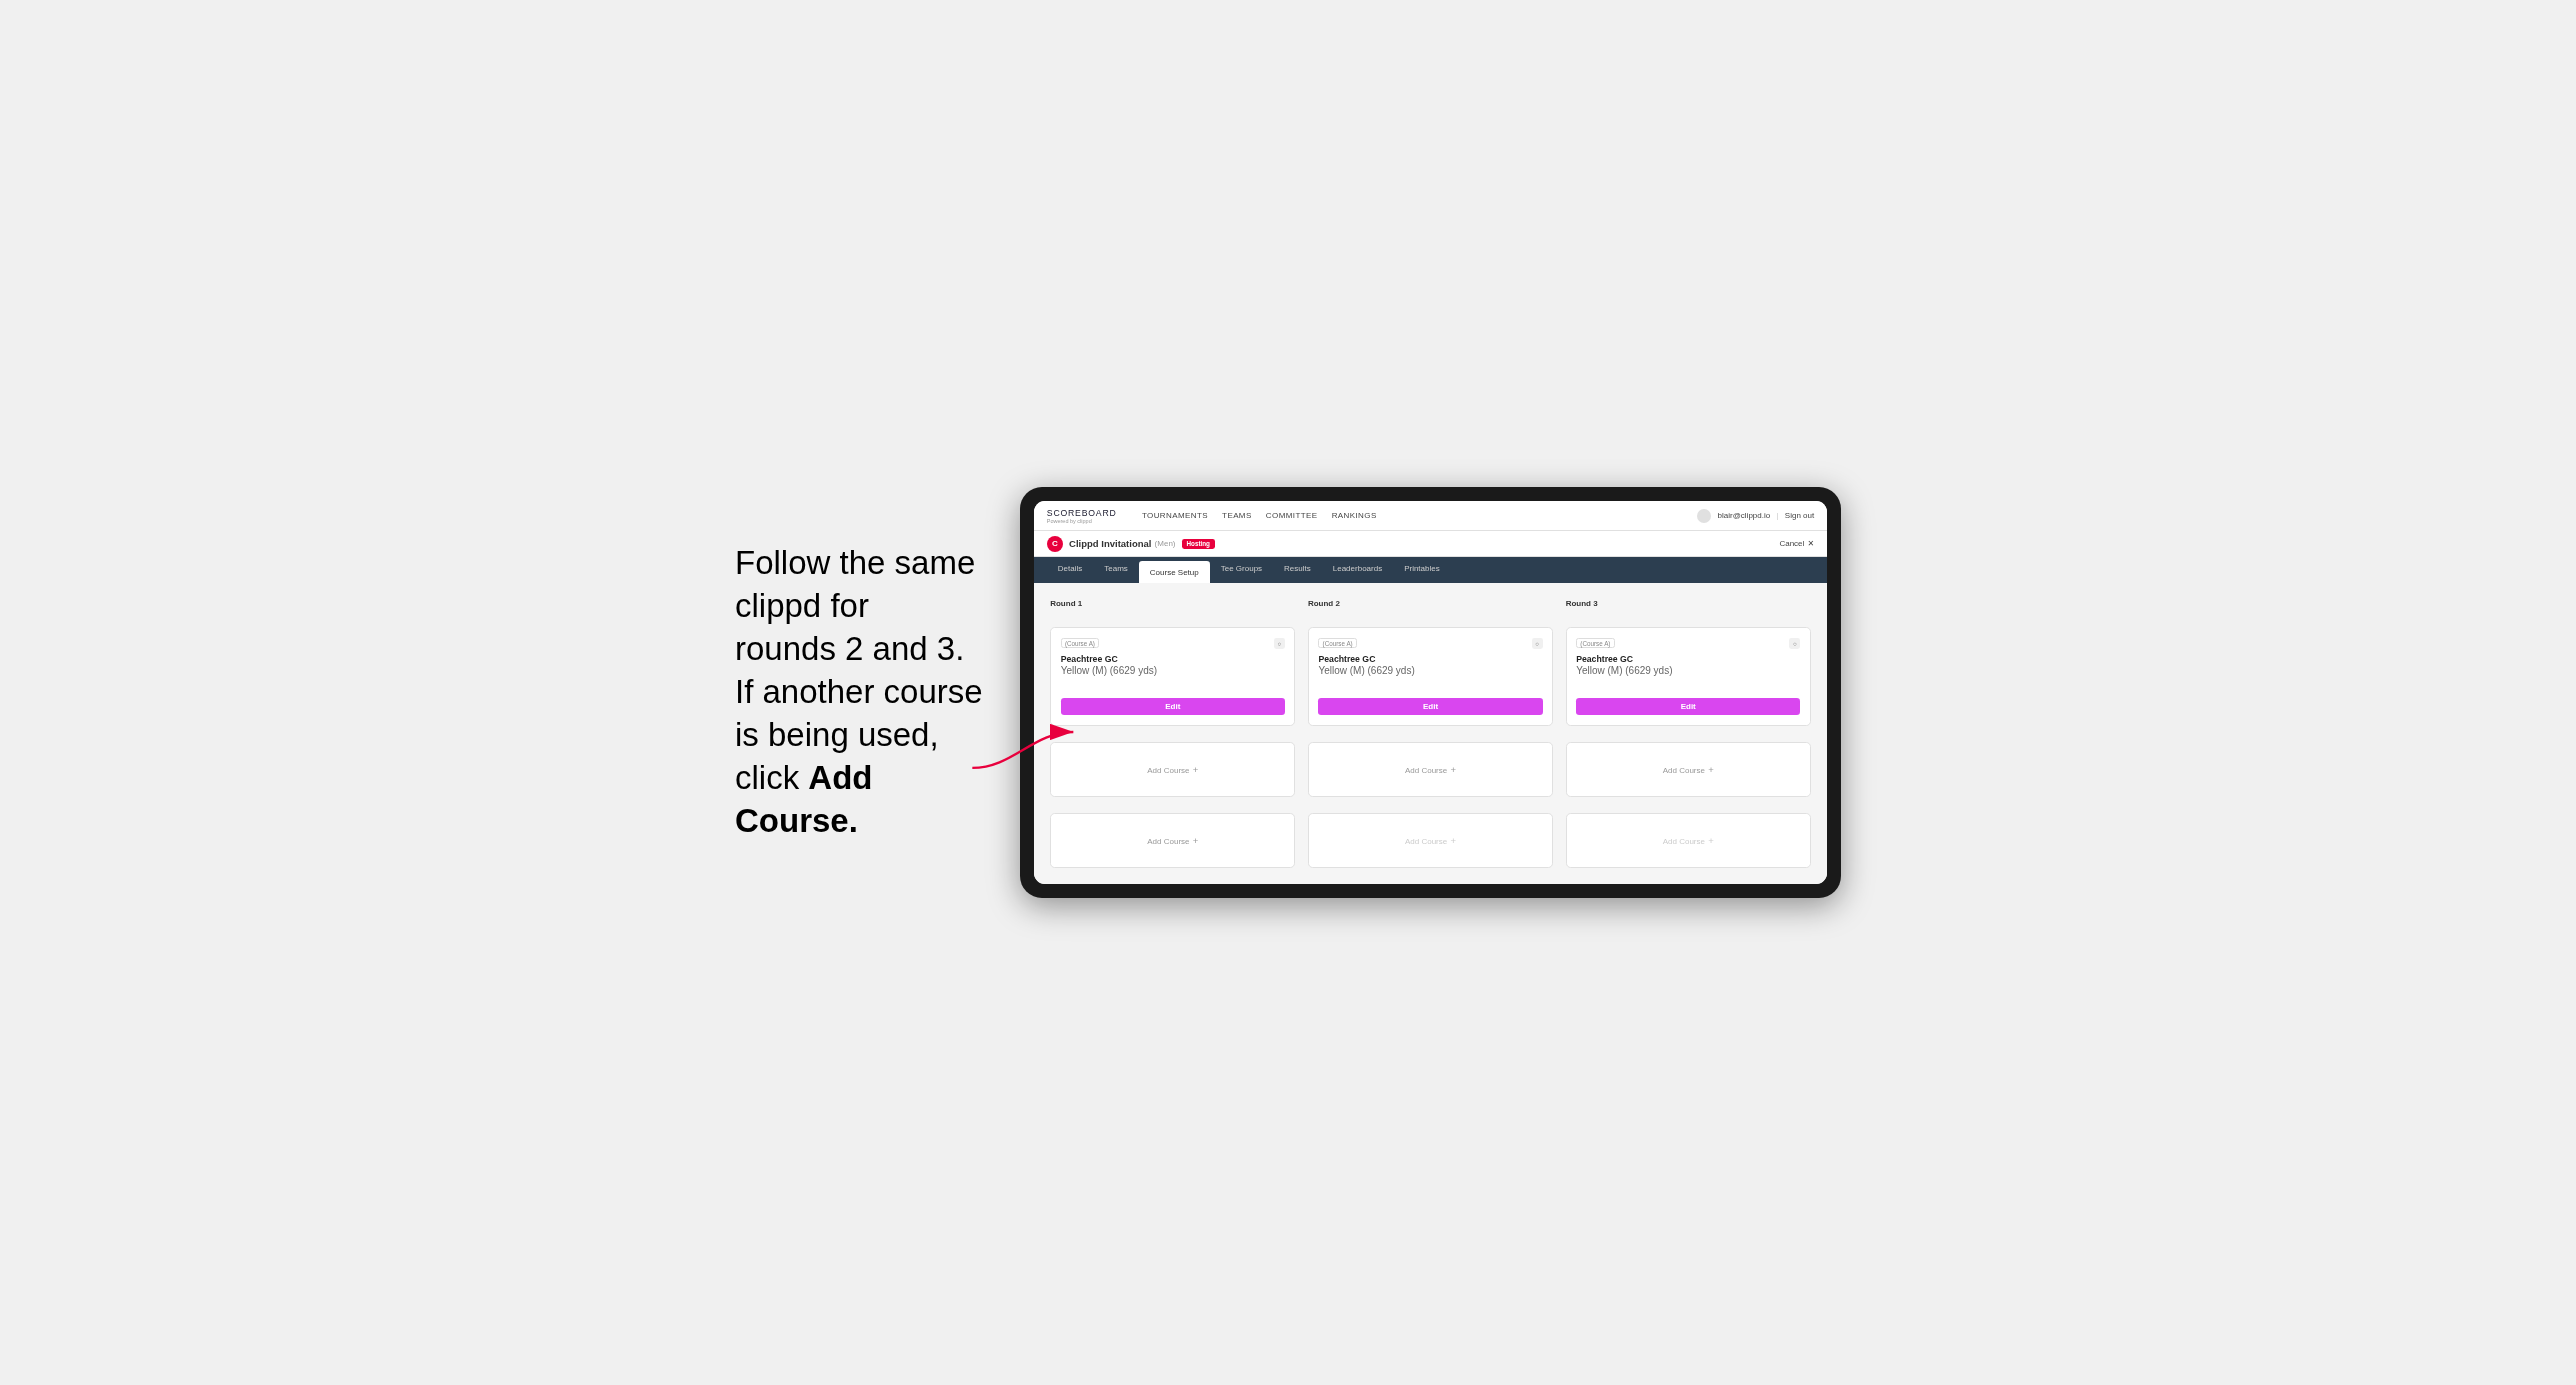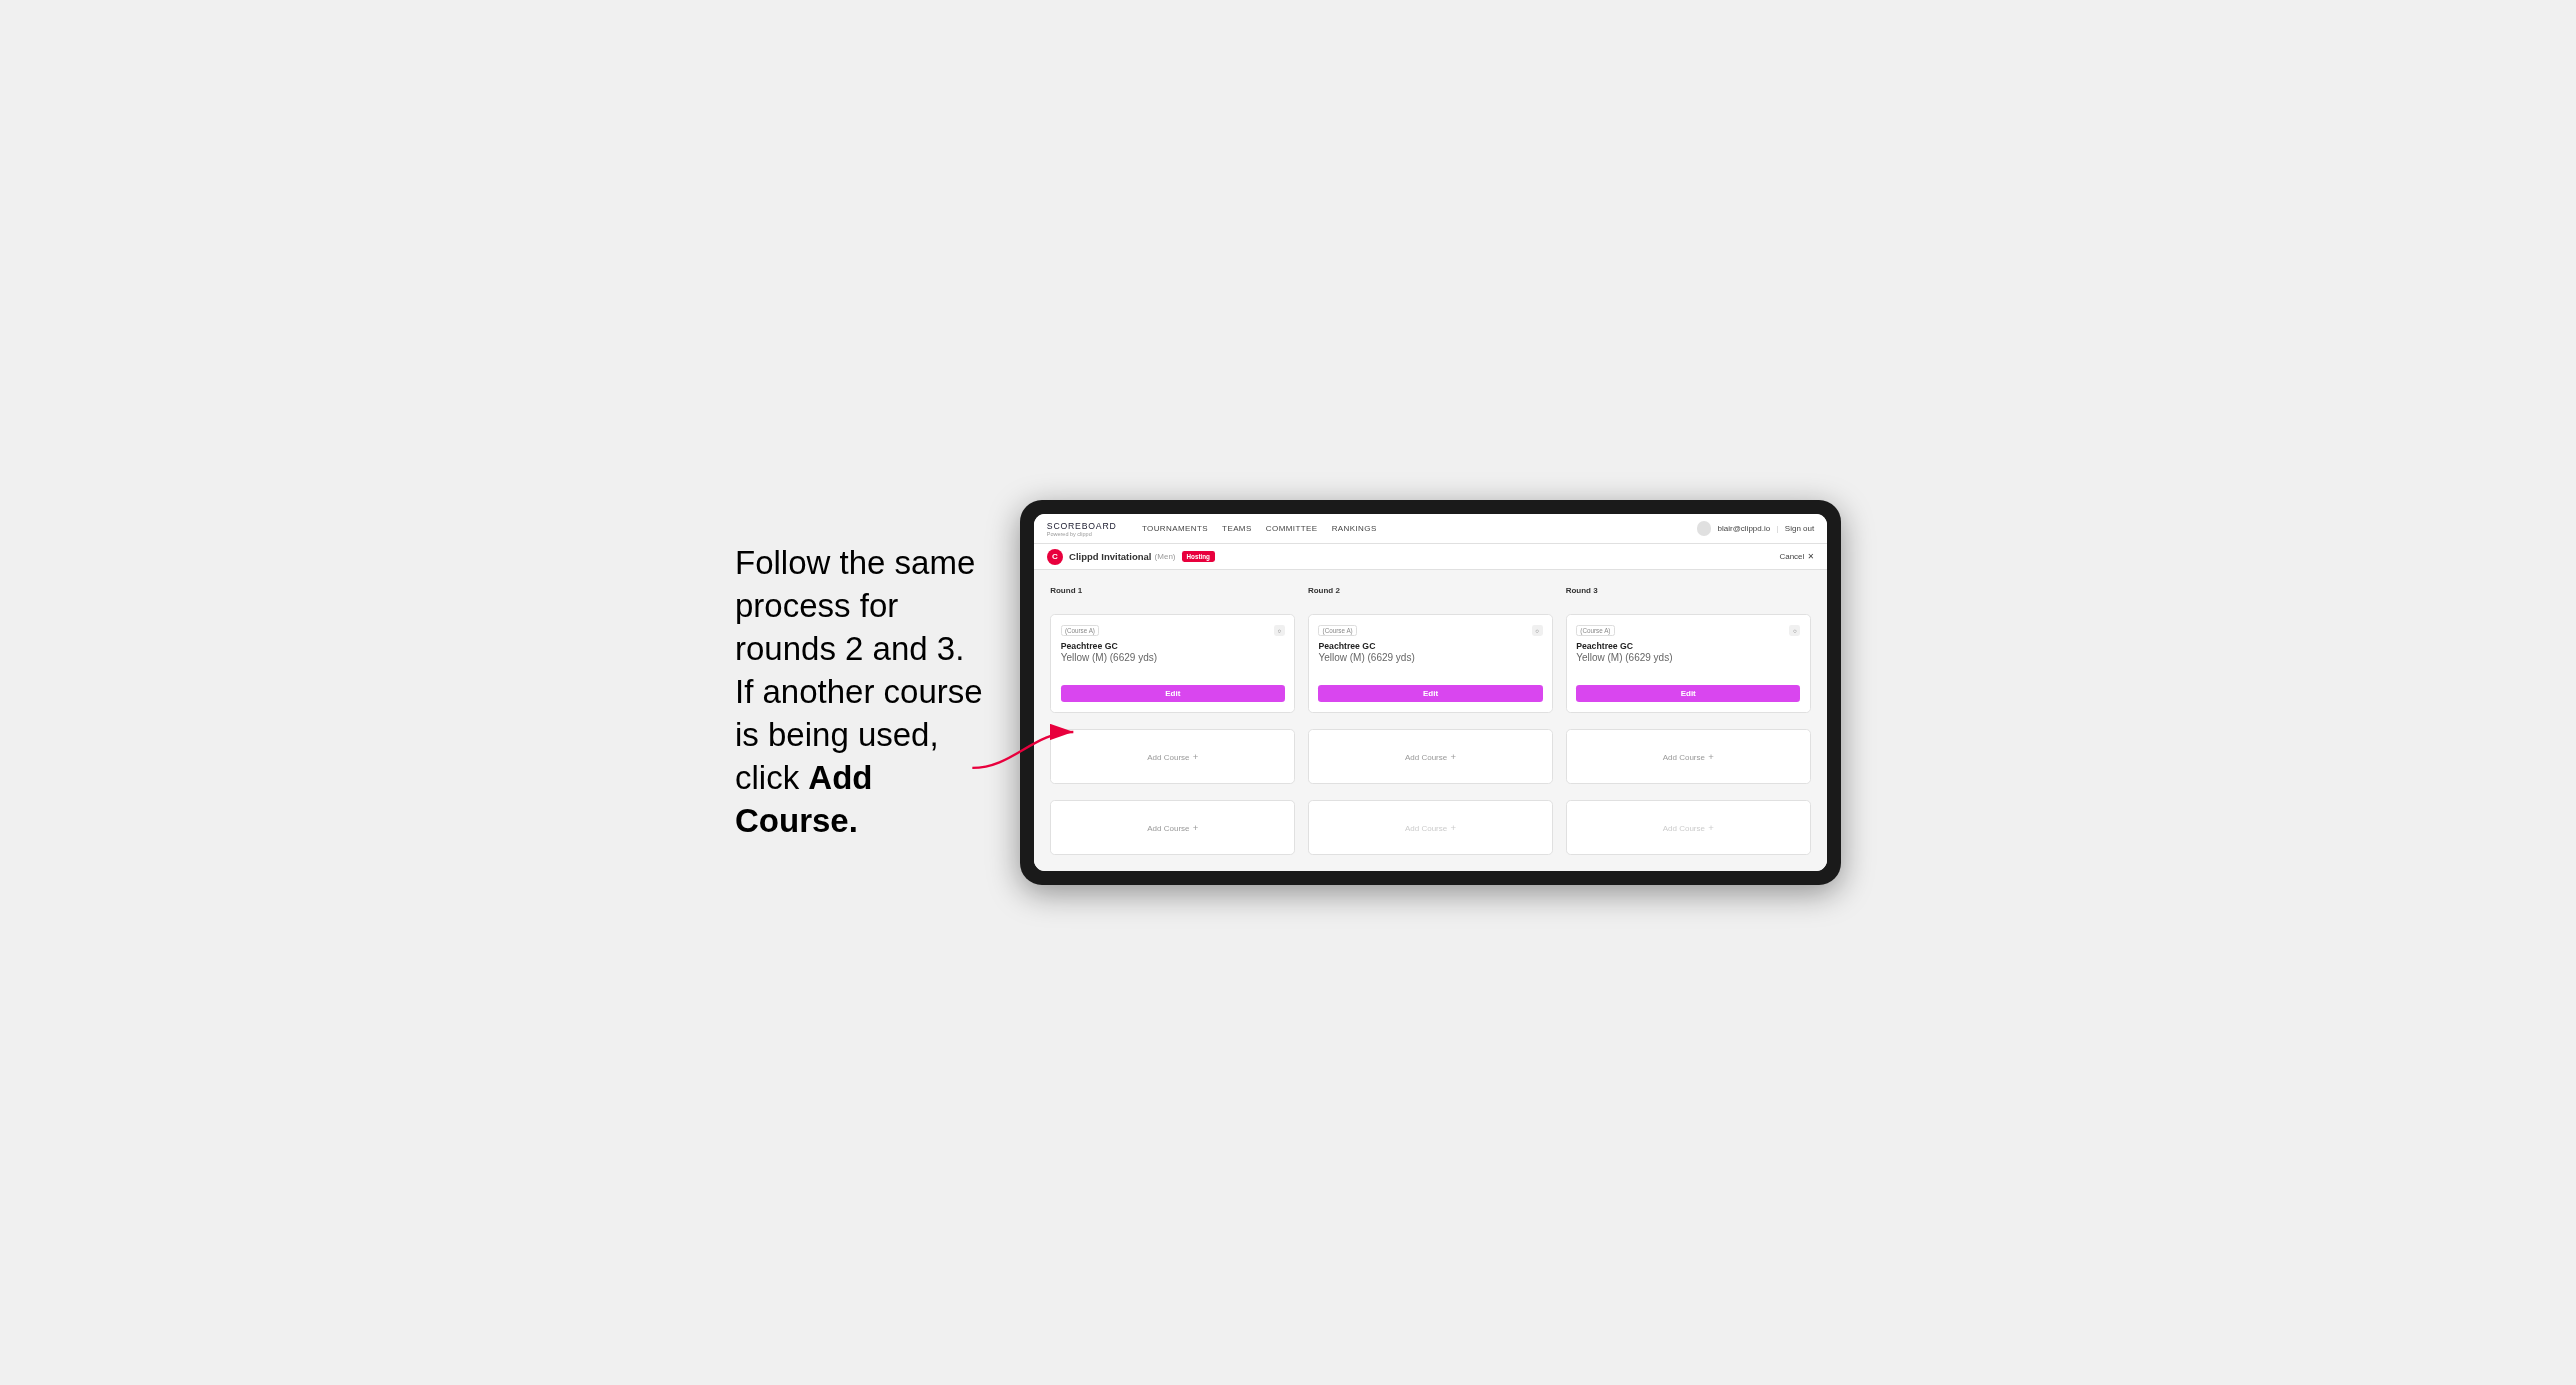--- a/index.html
+++ b/index.html
@@ -299,21 +299,21 @@
       position: relative;
     }
   </style>
 </head>
 <body>
 
 <div class="page-wrapper">
 
   <div class="annotation-text">
     <span>Follow the same</span><br>
-    <span>process for</span><br>
+    <span>clippd for</span><br>
     <span>rounds 2 and 3.</span><br>
     <span>If another course</span><br>
     <span>is being used,</span><br>
     <span>click </span><strong>Add Course.</strong>
   </div>
 
   <div class="tablet-outer">
     <div class="tablet-inner">
 
       <div class="top-nav">
@@ -339,20 +339,29 @@
         <div class="clippd-icon">C</div>
         <span class="tournament-title">Clippd Invitational</span>
         <span class="men-label">(Men)</span>
         <span class="hosting-badge">Hosting</span>
         <div class="cancel-btn">
           <span>Cancel</span>
           <span>✕</span>
         </div>
       </div>
 
+      <div class="tab-bar">
+        <div class="tab-item">Details</div>
+        <div class="tab-item">Teams</div>
+        <div class="tab-item active">Course Setup</div>
+        <div class="tab-item">Tee Groups</div>
+        <div class="tab-item">Results</div>
+        <div class="tab-item">Leaderboards</div>
+        <div class="tab-item">Printables</div>
+      </div>
 
       <div class="main-content">
         <div class="rounds-grid">
 
           <div class="round-column">
             <div class="round-label">Round 1</div>
             <div class="course-card">
               <div class="course-card-header">
                 <span class="course-tag">(Course A)</span>
                 <div class="course-remove-btn">○</div>

